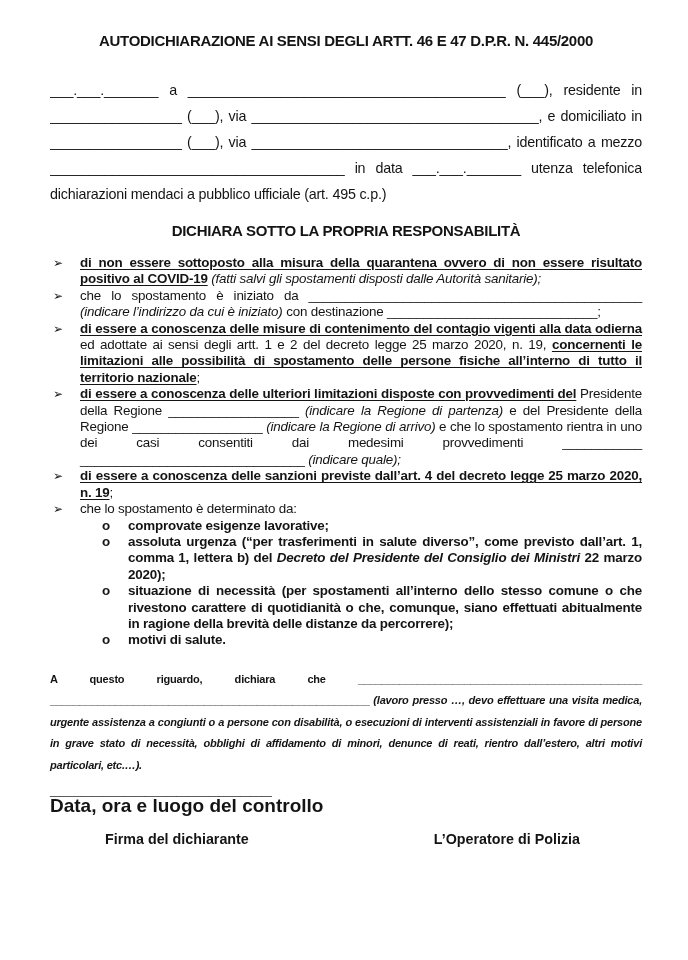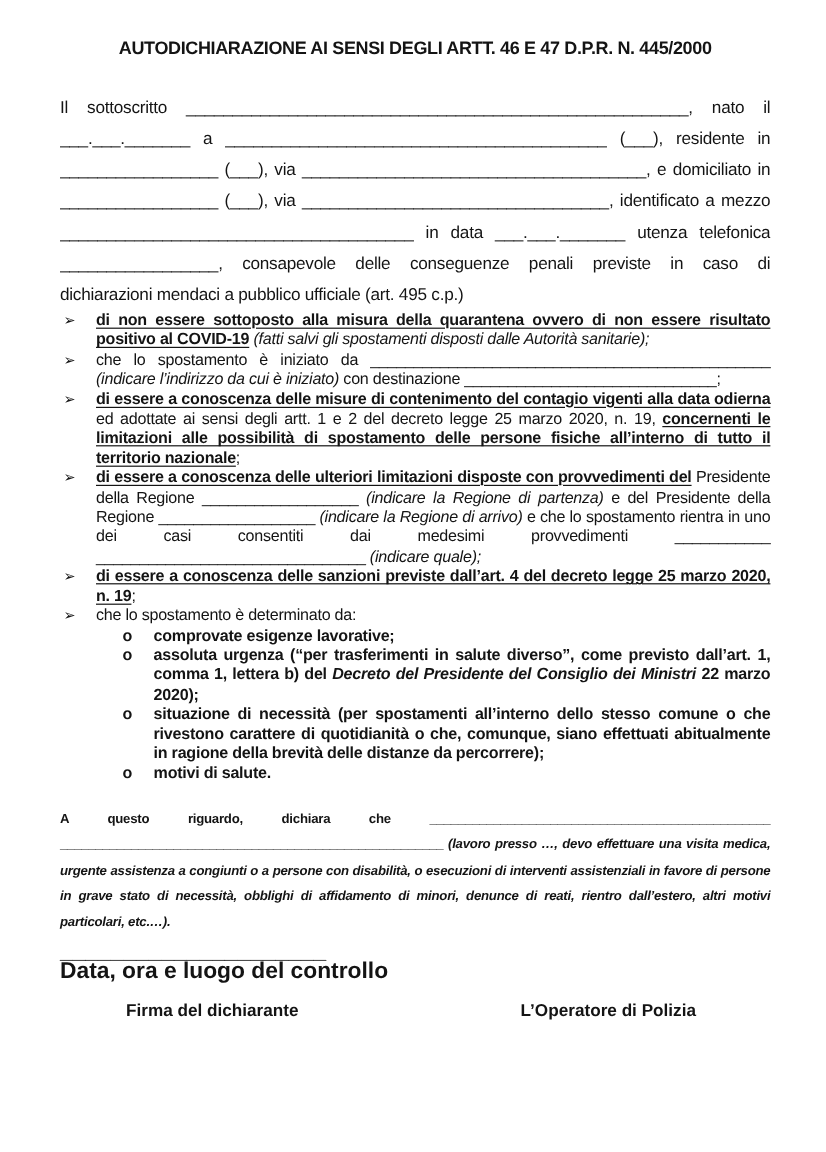--- a/index.html
+++ b/index.html
@@ -79,29 +79,28 @@
   }
 </style>
 </head>
 <body>
 
 <div class="page">
 
   <div class="title">AUTODICHIARAZIONE AI SENSI DEGLI ARTT. 46 E 47 D.P.R. N. 445/2000</div>
 
   <div class="intro">
-    <div class="jline">Il sottoscritto ______________________________________________________, nato il</div>
     <div class="jline">___.___._______ a _________________________________________ (___), residente in</div>
     <div class="jline">_________________ (___), via _____________________________________, e domiciliato in</div>
     <div class="jline">_________________ (___), via _________________________________, identificato a mezzo</div>
     <div class="jline">______________________________________ in data ___.___._______ utenza telefonica</div>
-    <div class="jline">_________________, consapevole delle conseguenze penali previste in caso di</div>
     <div class="jline-last"><span>dichiarazioni mendaci a pubblico ufficiale </span><span class="b">(art. 495 c.p.)</span></div>
   </div>
 
+  <div class="heading">DICHIARA SOTTO LA PROPRIA RESPONSABILITÀ</div>
 
   <div class="bullets">
 
     <div class="bullet">
       <span class="marker">➢</span>
       <div class="content"><span class="bu">di non essere sottoposto alla misura della quarantena ovvero di non essere risultato positivo al COVID-19</span><span class="it"> (fatti salvi gli spostamenti disposti dalle Autorità sanitarie);</span></div>
     </div>
 
     <div class="bullet">
       <span class="marker">➢</span>

